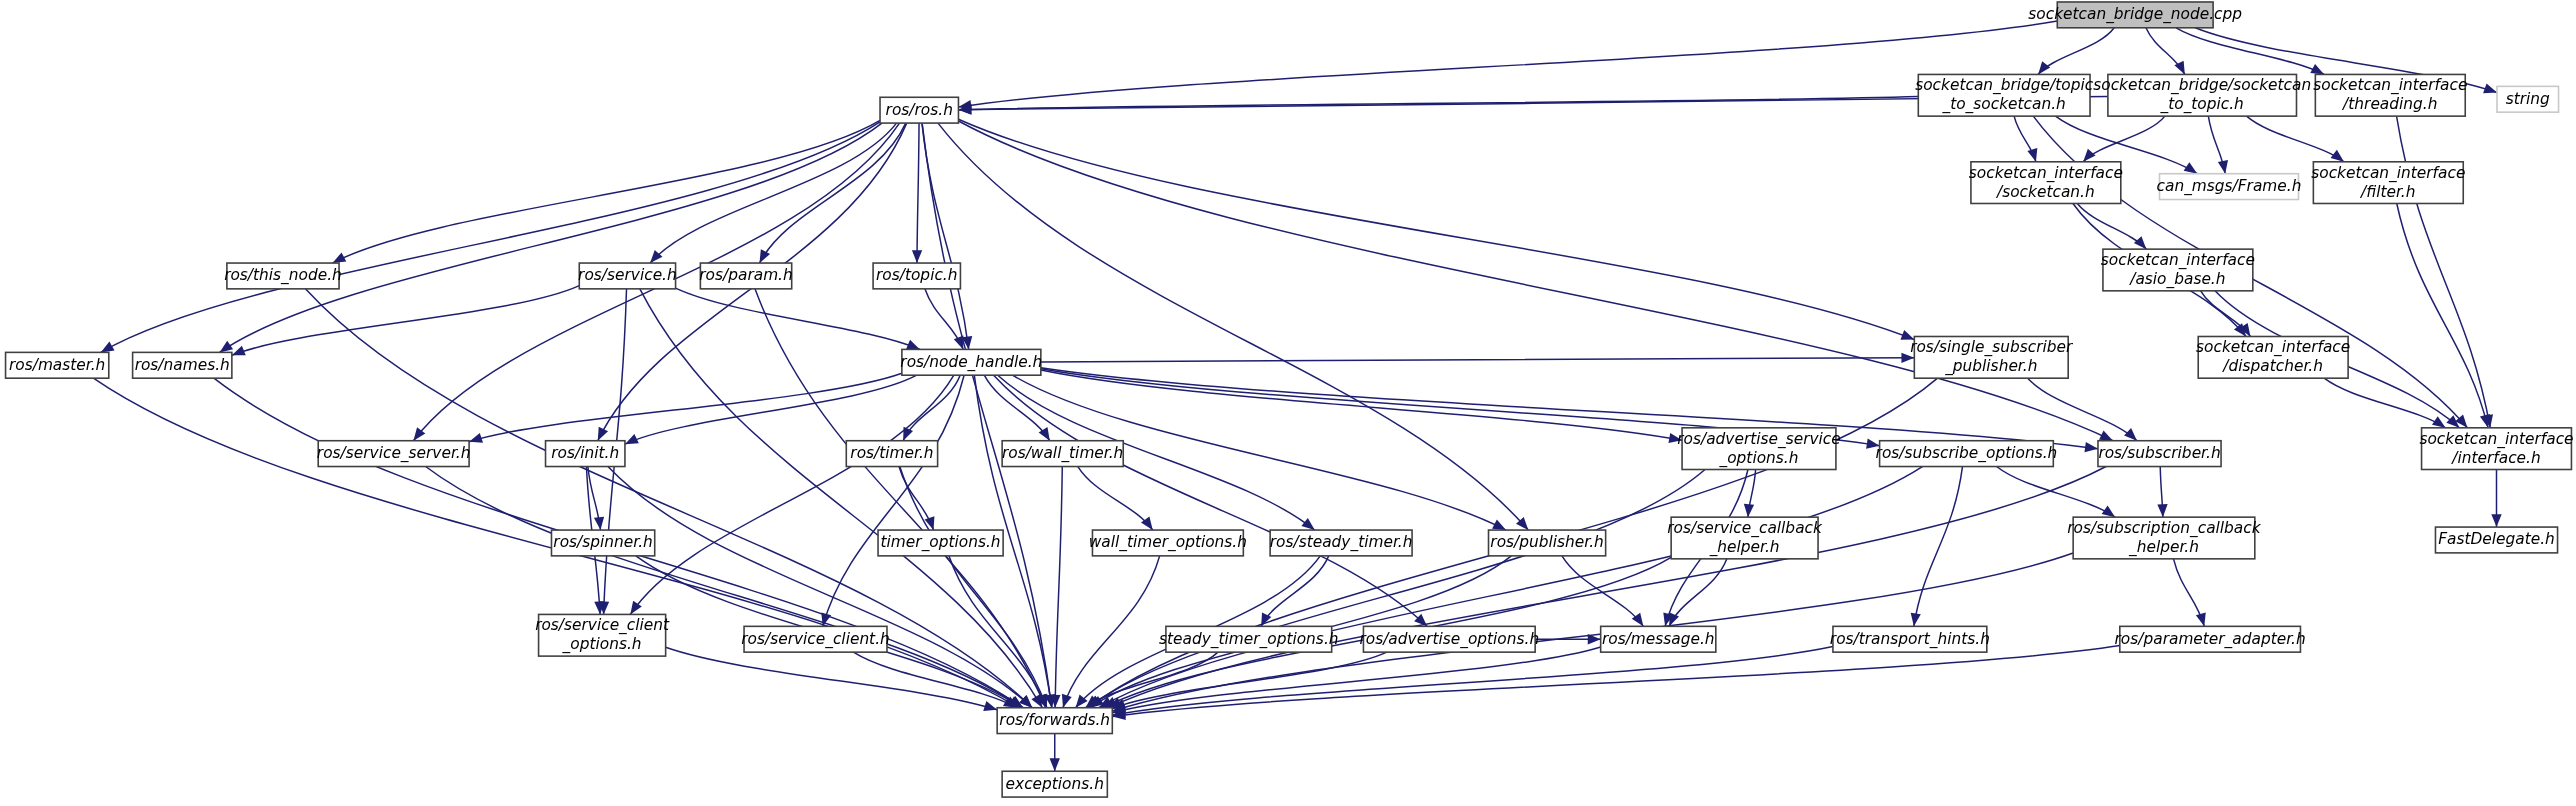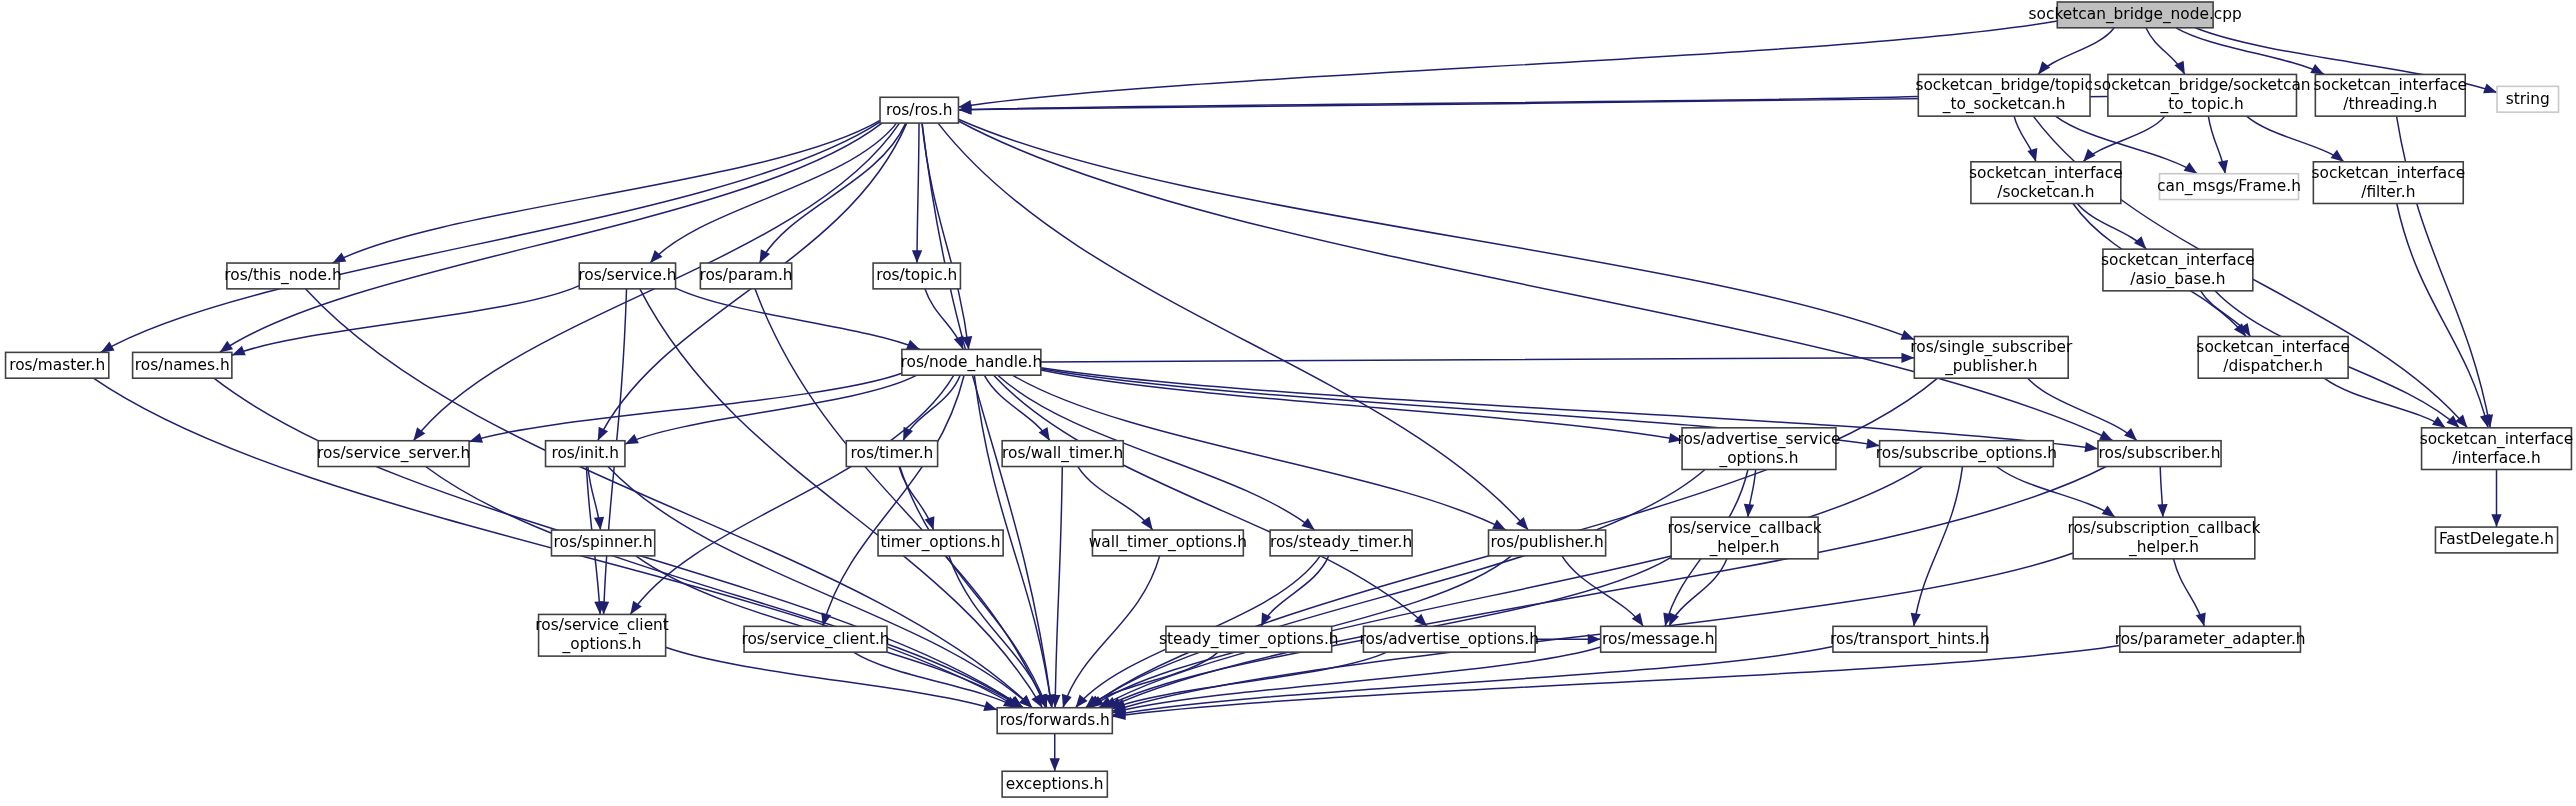--- a/index.html
+++ b/index.html
@@ -1,18 +1,18 @@
 <!DOCTYPE html>
 <html><head>
 <meta charset="utf-8">
 <style>
   html,body{margin:0;padding:0;background:#ffffff;}
   body{width:2576px;height:806px;overflow:hidden;
        font-family:"DejaVu Sans","Liberation Sans",sans-serif;}
-  #graph{position:relative;width:2308px;height:806px;}
+  #graph{position:relative;width:2308px;height:806px;font-style:italic;}
   svg{position:absolute;left:0;top:0;width:2576px;height:806px;}
   .nodebox{fill:#ffffff;stroke:#404040;stroke-width:1.6;}
   .nodebox.root{fill:#bfbfbf;stroke:#404040;stroke-width:1.6;}
   .nodebox.ext{fill:#ffffff;stroke:#c8c8c8;stroke-width:1.6;}
   .nlabel{font-family:"DejaVu Sans","Liberation Sans",sans-serif;
           font-size:15.5px;fill:#000000;text-anchor:middle;dominant-baseline:middle;}
   .edge{fill:none;stroke:#1f1f70;stroke-width:1.5;}
   .ahead{fill:#1f1f70;stroke:none;}
 </style>
 </head>

